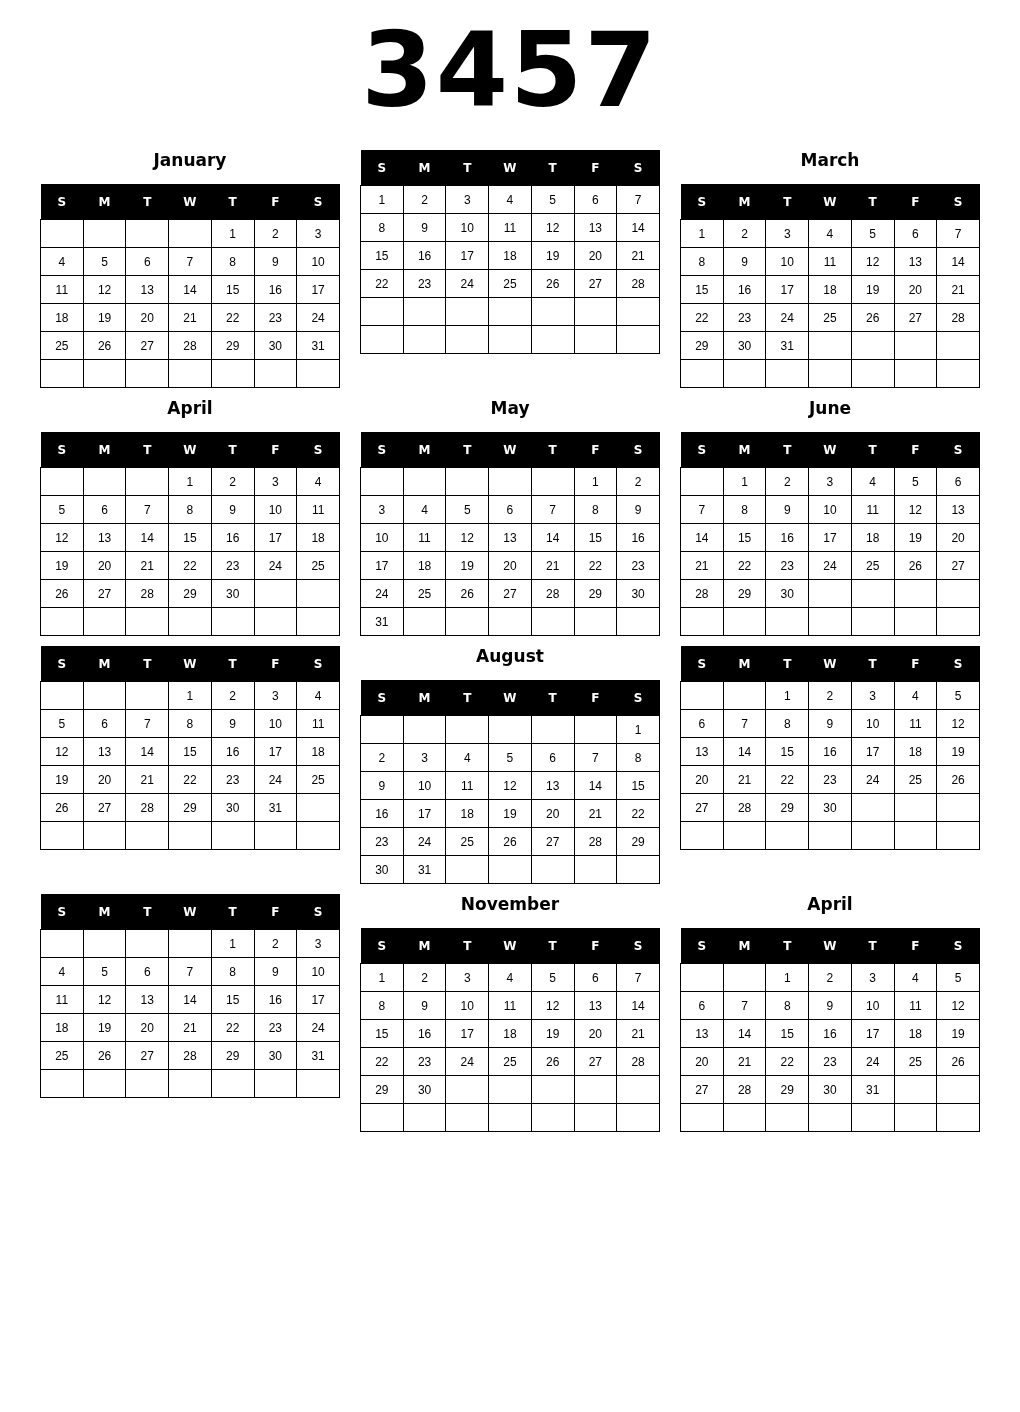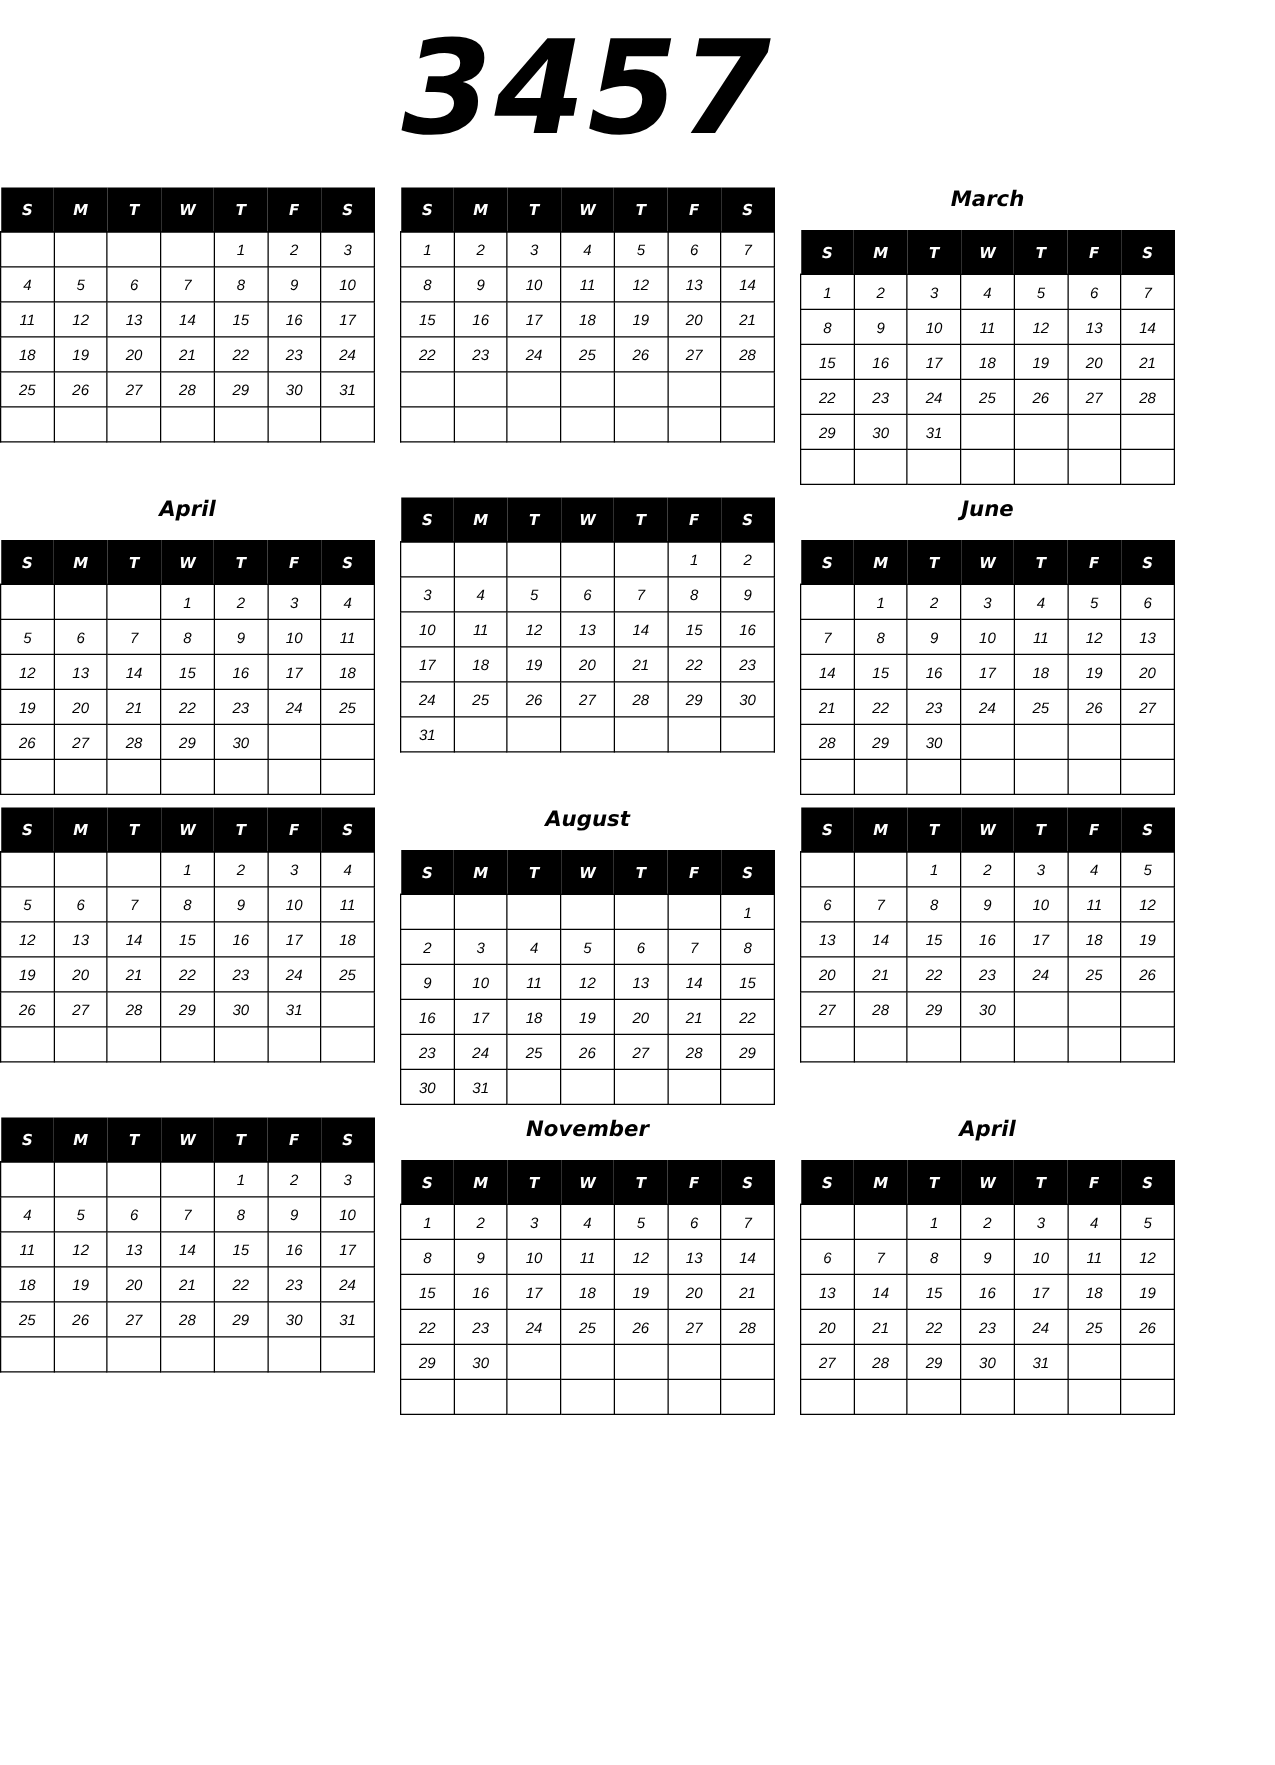--- a/index.html
+++ b/index.html
@@ -9,24 +9,23 @@
   }
   body {
     width: 1020px;
     height: 1412px;
     font-family: "Liberation Sans", sans-serif;
     color: #000000;
     overflow: hidden;
   }
   .page {
     position: relative;
-    width: 940px;
+    width: 1020px;
     height: 1412px;
     box-sizing: border-box;
-    font-style: italic;
   }
   .year-title {
     text-align: center;
     font-size: 104px;
     font-weight: bold;
     letter-spacing: 2px;
     line-height: 1;
     padding-top: 18px;
     margin: 0 0 10px 0;
     font-family: "DejaVu Sans", sans-serif;
@@ -81,20 +80,21 @@
     color: transparent;
   }
 </style>
 </head>
 <body>
 
 <div class="page">
   <h1 class="year-title">3457</h1>
   <div class="months-grid">
       <div class="month">
+        <div class="month-name">January</div>
         <table class="cal">
           <thead>
             <tr>
               <th>S</th>
               <th>M</th>
               <th>T</th>
               <th>W</th>
               <th>T</th>
               <th>F</th>
               <th>S</th>
@@ -367,20 +367,21 @@
               <td class="empty"></td>
               <td class="empty"></td>
               <td class="empty"></td>
               <td class="empty"></td>
               <td class="empty"></td>
             </tr>
           </tbody>
         </table>
       </div>
       <div class="month">
+        <div class="month-name">May</div>
         <table class="cal">
           <thead>
             <tr>
               <th>S</th>
               <th>M</th>
               <th>T</th>
               <th>W</th>
               <th>T</th>
               <th>F</th>
               <th>S</th>

